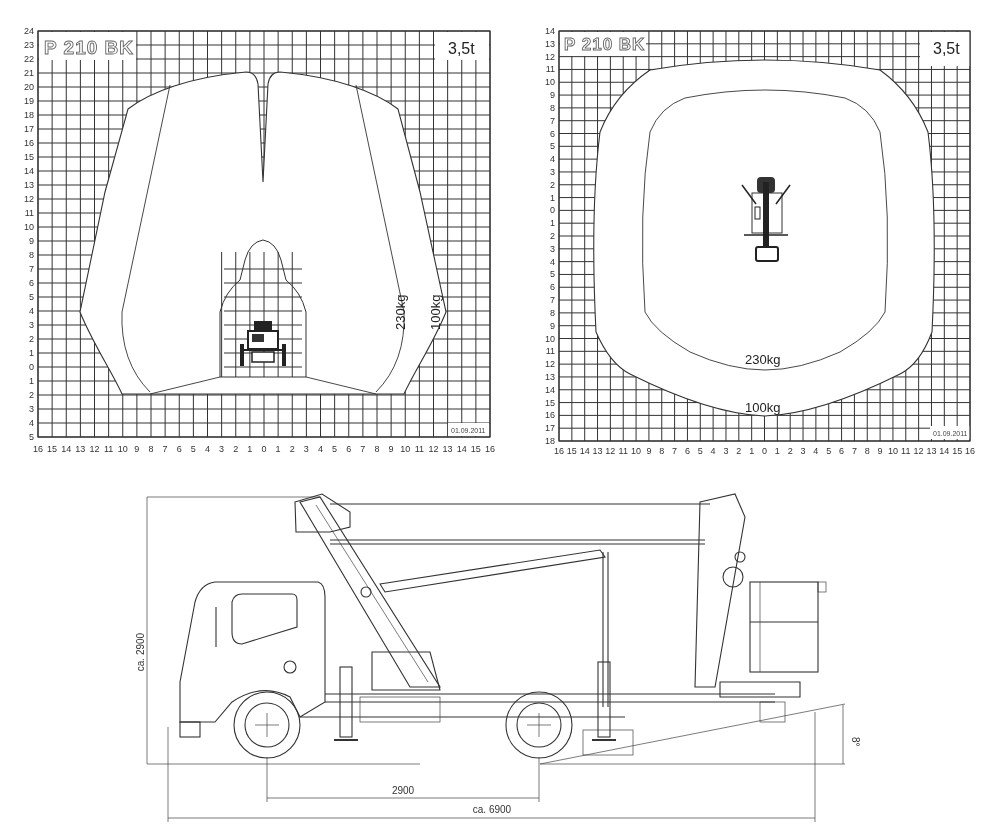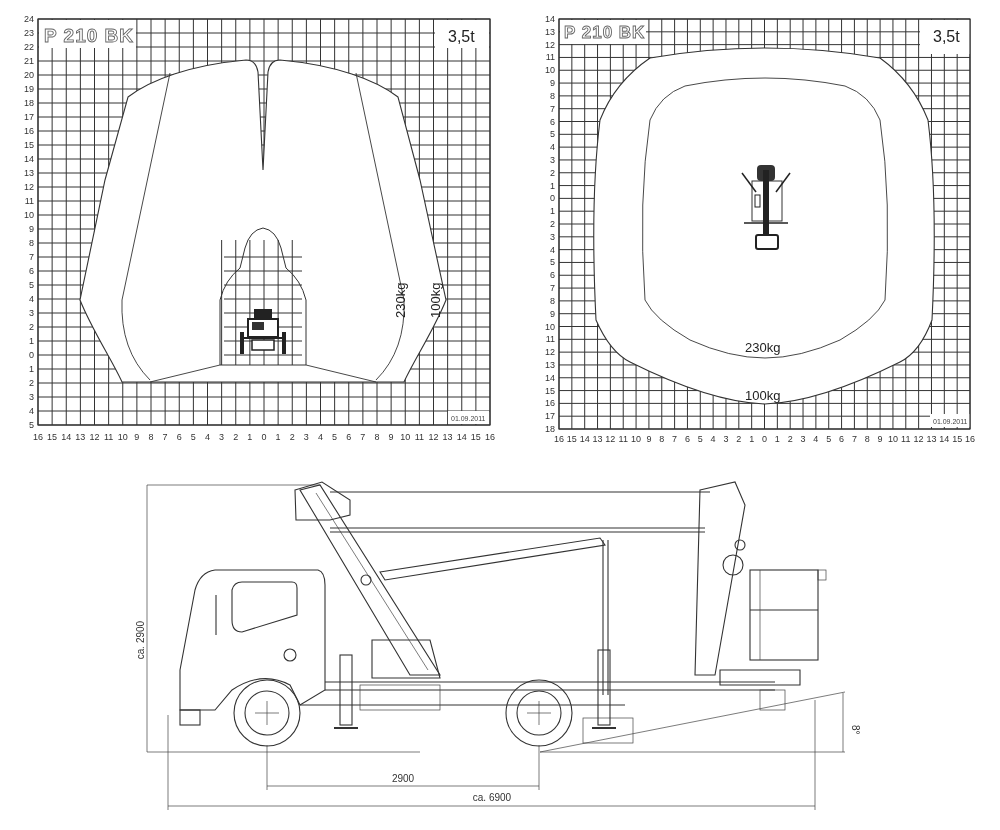--- a/index.html
+++ b/index.html
@@ -1,17 +1,17 @@
 <!DOCTYPE html>
 <html><head>
 <meta charset="utf-8">
 <style>
   html,body{margin:0;padding:0;background:#ffffff;}
   body{width:1000px;height:830px;position:relative;overflow:hidden;font-family:"Liberation Sans",sans-serif;color:#222;}
-  .panel{position:absolute;}
+  .panel{position:absolute;margin-top:12px;}
   svg text{font-family:"Liberation Sans",sans-serif;}
   .lbl{font-size:9px;fill:#333;}
   .grid line{stroke:#333;stroke-width:1;}
   .frame{fill:none;stroke:#333;stroke-width:1.2;}
   .envelope{fill:#ffffff;stroke:#333;stroke-width:1.1;}
   .inner{fill:none;stroke:#333;stroke-width:0.9;}
   .model{font-size:19px;fill:#fff;stroke:#666;stroke-width:0.9;font-weight:bold;letter-spacing:1px;}
   .weight{font-size:16px;fill:#222;}
   .load{font-size:13px;fill:#222;}
   .date{font-size:7px;fill:#444;}

